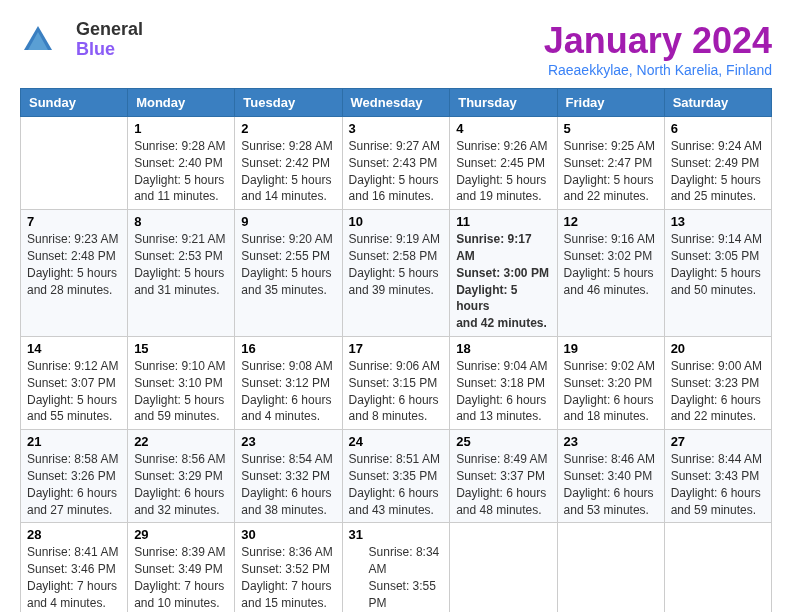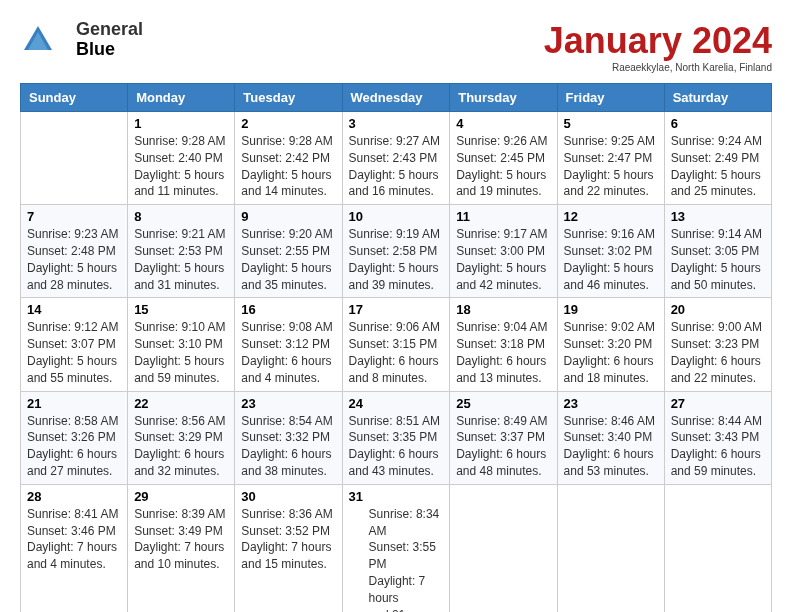--- a/index.html
+++ b/index.html
@@ -22,36 +22,36 @@
       gap: 20px;
     }
     .logo-text {
       display: flex;
       flex-direction: column;
       font-size: 18px;
       font-weight: bold;
       line-height: 1.1;
     }
     .logo-general { color: #333; }
-    .logo-blue { color: #000000; }
+    .logo-blue { color: #8b5cf6; }
     .logo-icon {
       width: 36px;
       height: 36px;
     }
     .title-block {
       text-align: right;
     }
     .cal-title {
       font-size: 36px;
       font-weight: bold;
-      color: #b91c1c;
+      color: #a21caf;
     }
     .cal-subtitle {
-      font-size: 10px;
-      color: #404040;
+      font-size: 14px;
+      color: #3b82f6;
     }
     table {
       width: 100%;
       border-collapse: collapse;
       font-size: 11px;
     }
     thead tr th {
       background-color: #3a7fc1;
       color: #fff;
       text-align: left;
@@ -190,21 +190,21 @@
         </td>
         <td>
           <span class="day-number">10</span>
           <div class="day-info" style="white-space: pre-line;">Sunrise: 9:19 AM
 Sunset: 2:58 PM
 Daylight: 5 hours
 and 39 minutes.</div>
         </td>
         <td>
           <span class="day-number">11</span>
-          <div class="day-info" style="white-space: pre-line;">Sunrise: 9:17 AM
+          <div class="day-info" style="white-space: pre-line; font-weight: bold;">Sunrise: 9:17 AM
 Sunset: 3:00 PM
 Daylight: 5 hours
 and 42 minutes.</div>
         </td>
         <td>
           <span class="day-number">12</span>
           <div class="day-info" style="white-space: pre-line;">Sunrise: 9:16 AM
 Sunset: 3:02 PM
 Daylight: 5 hours
 and 46 minutes.</div>

